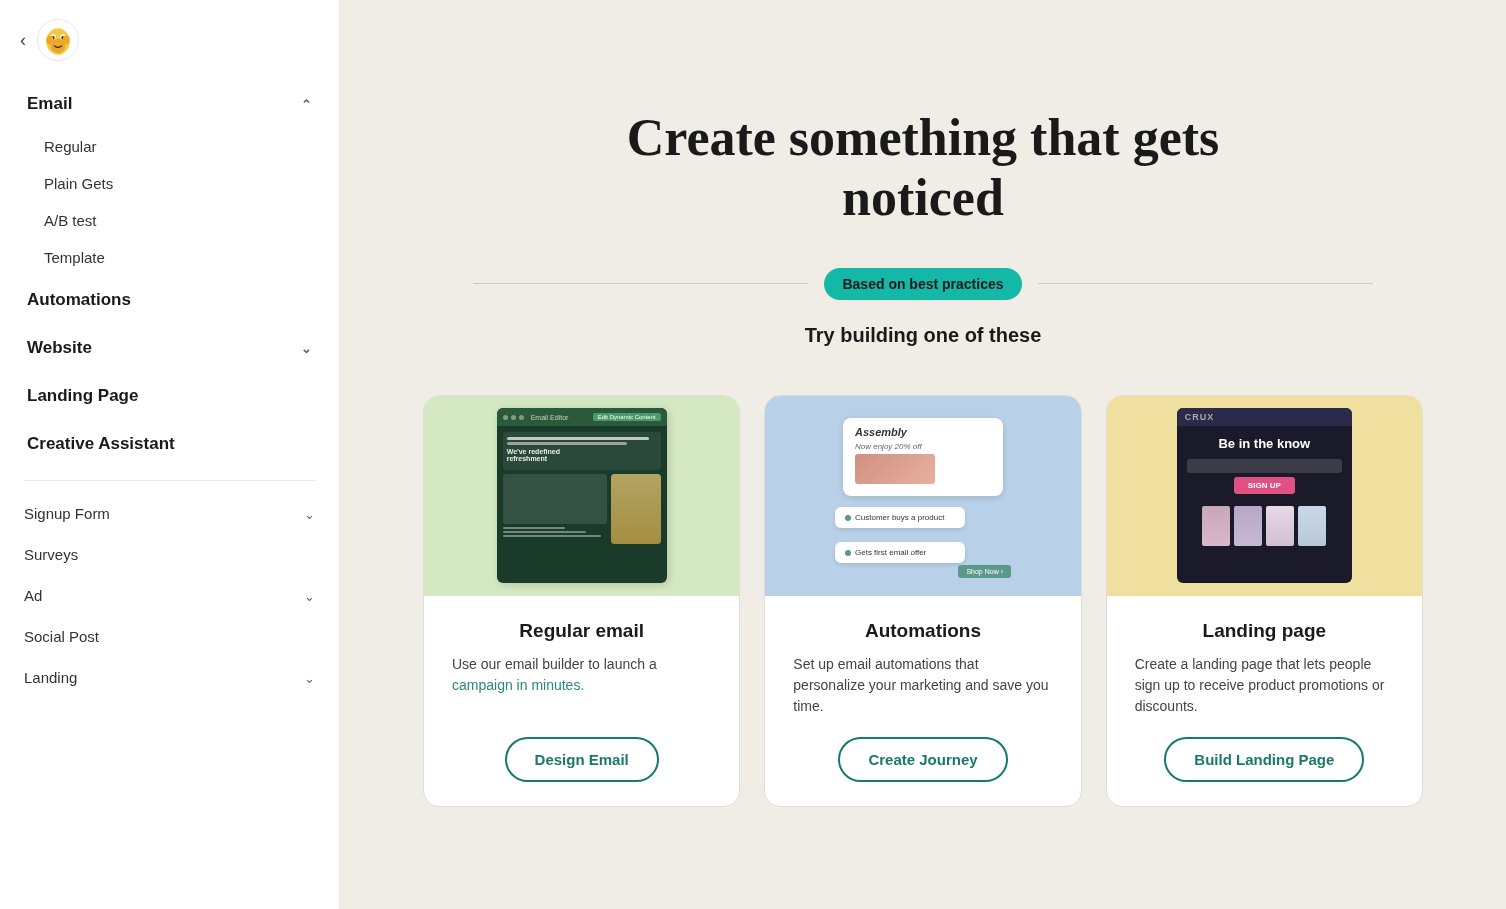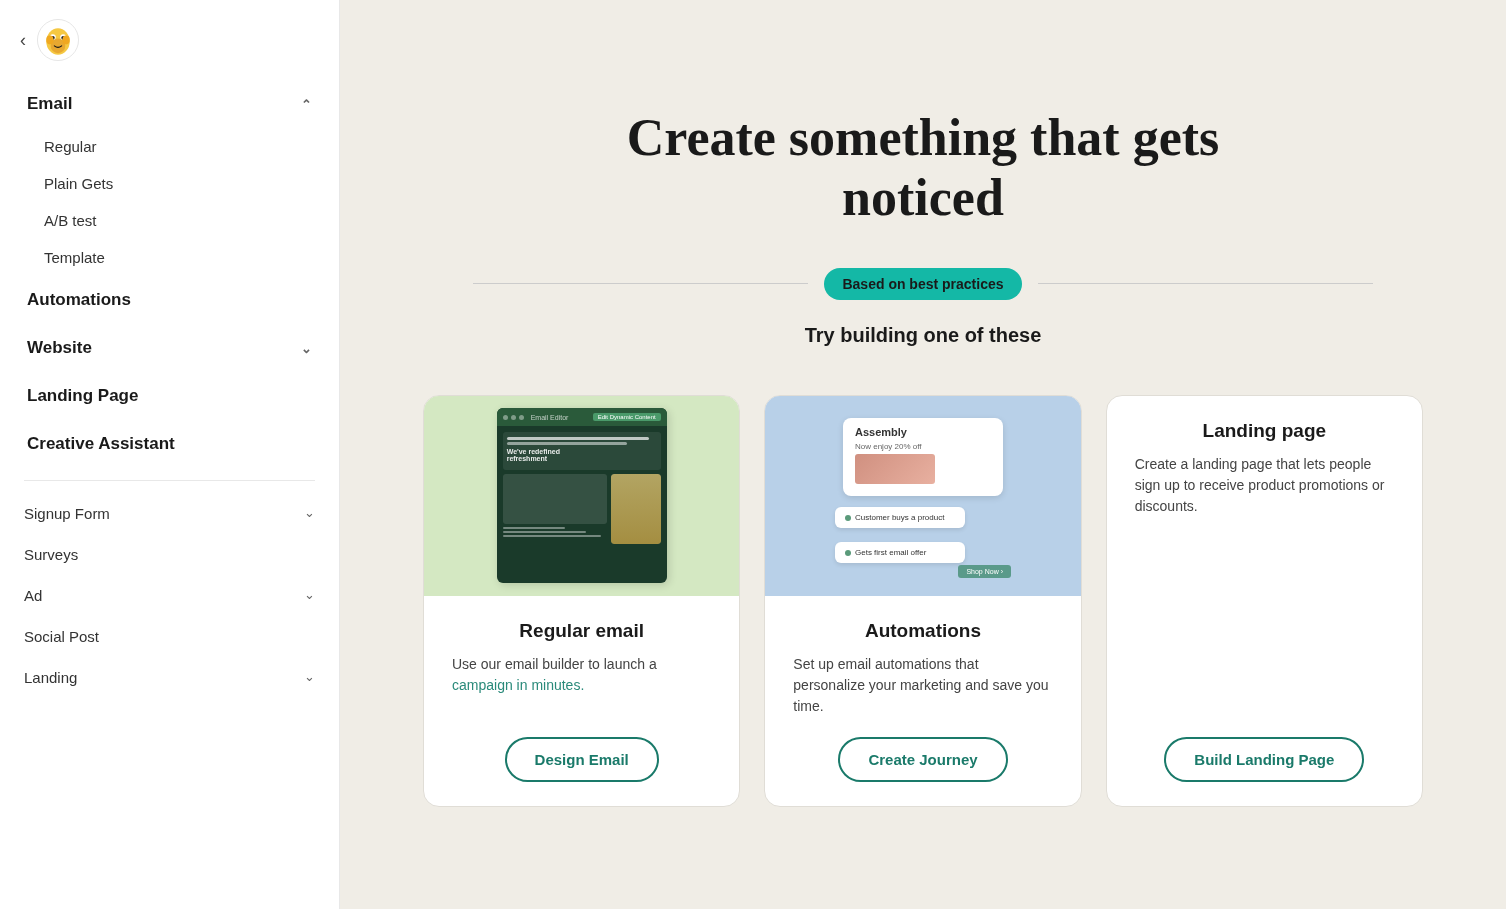--- a/index.html
+++ b/index.html
@@ -65,21 +65,21 @@
     }
 
     .divider {
       border: none;
       border-top: 1px solid #e8e8e8;
       margin: 12px 24px;
     }
 
     .sidebar-secondary-item {
       display: flex;
-      align-items: flex-start;
+      align-items: flex-end;
       justify-content: space-between;
       padding: 12px 24px;
       font-size: 15px;
       color: #333;
       cursor: pointer;
     }
 
     
     .main-content {
       flex: 1;
@@ -257,20 +257,21 @@
 
     .auto-card {
       background: #fff;
       border-radius: 8px;
       padding: 8px 12px;
       font-size: 9px;
       color: #333;
       box-shadow: 0 2px 6px rgba(0,0,0,0.12);
       position: absolute;
       min-width: 140px;
+      font-style: italic;
     }
 
     .auto-card-title {
       font-weight: 700;
       font-size: 11px;
       margin-bottom: 4px;
     }
 
     .auto-trigger {
       background: #fff;
@@ -515,20 +516,35 @@
         </div>
       </div>
       <div class="card-body">
         <h3 class="card-title">Automations</h3>
         <p class="card-desc">Set up email automations that personalize your marketing and save you time.</p>
         <button class="card-button">Create Journey</button>
       </div>
     </div>
 
     <div class="card">
+      <div class="card-image-area yellow-bg">
+
+        <div class="landing-mockup">
+          <div class="landing-top-bar">CRUX</div>
+          <div class="landing-hero-text">Be in the know</div>
+          <div class="landing-input"></div>
+          <div class="landing-cta">SIGN UP</div>
+          <div class="landing-products">
+            <div class="landing-product"></div>
+            <div class="landing-product"></div>
+            <div class="landing-product"></div>
+            <div class="landing-product"></div>
+          </div>
+        </div>
+      </div>
       <div class="card-body">
         <h3 class="card-title">Landing page</h3>
         <p class="card-desc">Create a landing page that lets people sign up to receive product promotions or discounts.</p>
         <button class="card-button">Build Landing Page</button>
       </div>
     </div>
 
   </div>
 </main>
 

